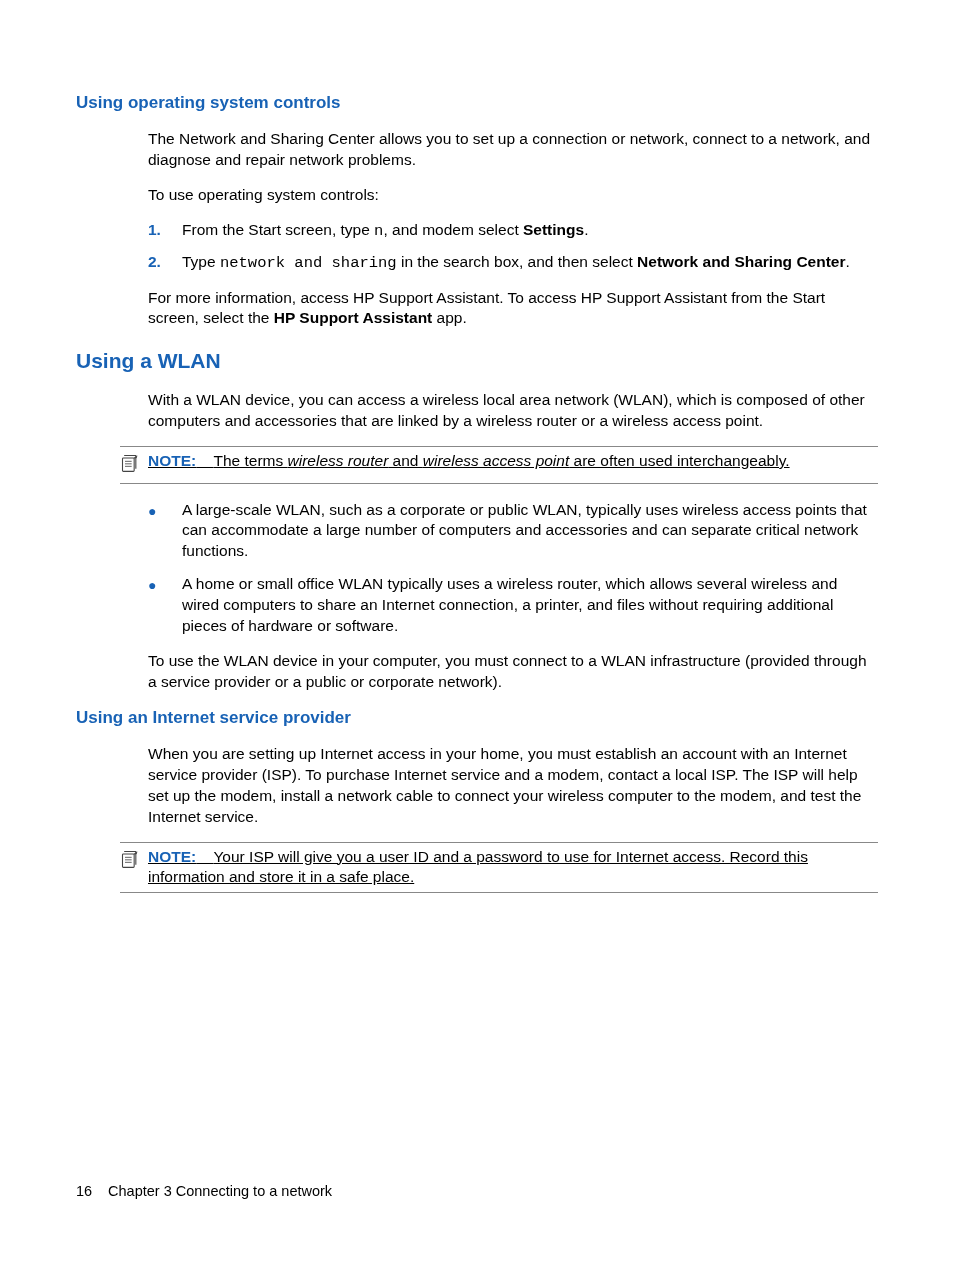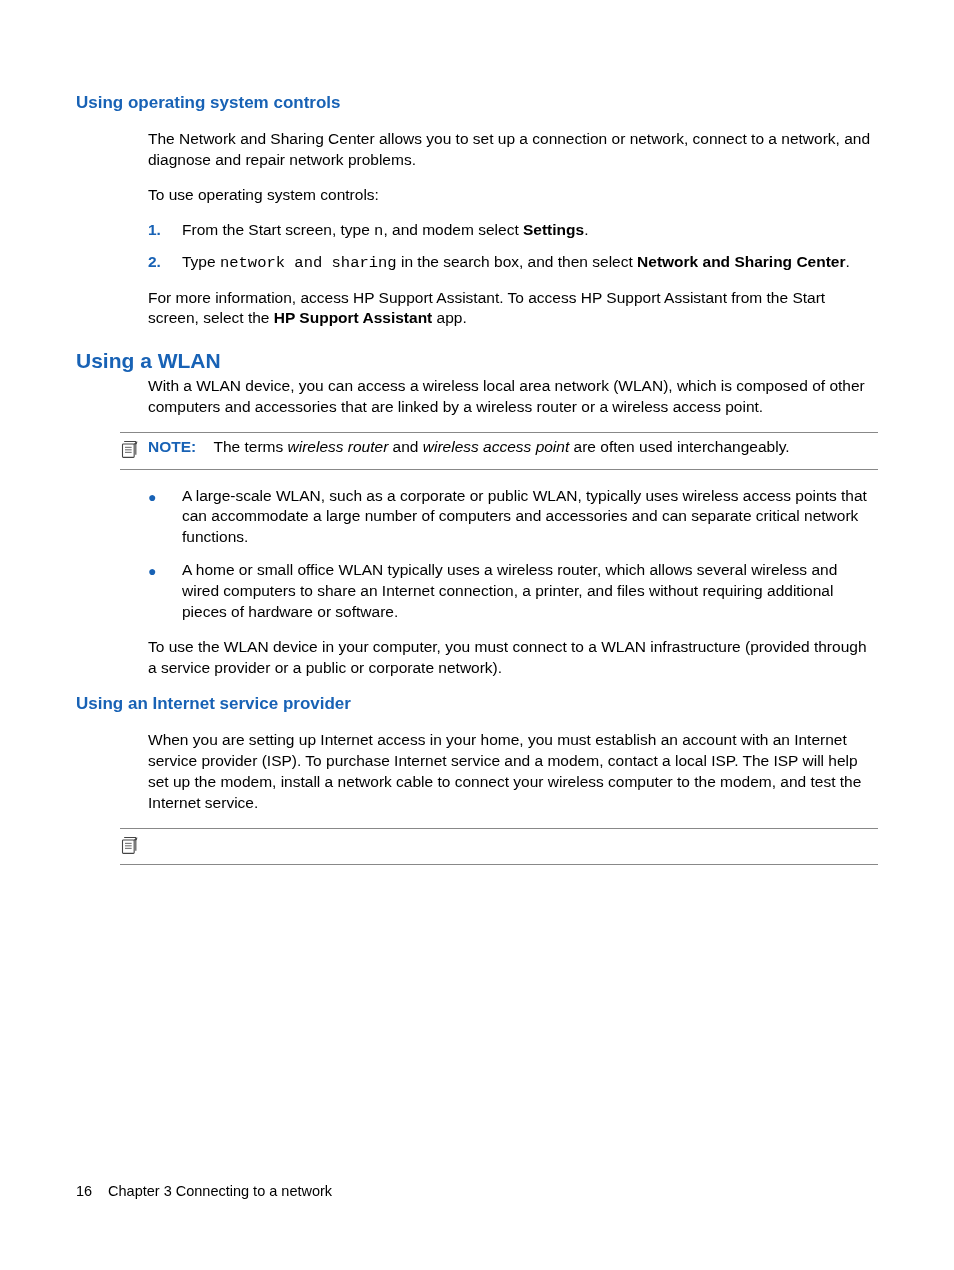--- a/index.html
+++ b/index.html
@@ -18,20 +18,21 @@
       color: #1862b5;
       font-weight: bold;
       font-size: 17px;
       margin-bottom: 14px;
     }
     .h2 {
       color: #1862b5;
       font-weight: bold;
       font-size: 21px;
       margin-top: 18px;
+      margin-bottom: 14px;
     }
     .body-indent {
       margin-left: 72px;
       margin-right: 0;
     }
     .para { margin-bottom: 14px; }
     .ol-row { display: flex; margin-bottom: 10px; }
     .ol-num { color: #1862b5; font-weight: bold; width: 34px; flex-shrink: 0; }
     .ol-content { flex: 1; }
     .mono { font-family: "Courier New", monospace; }
@@ -41,21 +42,21 @@
       margin-right: 0;
       border-top: 1px solid #888;
       border-bottom: 1px solid #888;
       padding: 4px 0 4px 0;
       margin-bottom: 16px;
       display: flex;
       align-items: flex-start;
       gap: 6px;
     }
     .note-icon { flex-shrink: 0; width: 22px; padding-top: 2px; }
-    .note-text { flex: 1; }
+    .note-text { flex: 1; text-decoration: underline; }
     .note-label { color: #1862b5; font-weight: bold; }
     .italic { font-style: italic; }
     .ul-row { display: flex; margin-bottom: 12px; margin-left: 72px; }
     .bullet { color: #1862b5; font-size: 14px; width: 34px; flex-shrink: 0; padding-top: 2px; }
     .ul-content { flex: 1; }
     .footer {
       position: absolute;
       bottom: 68px;
       left: 76px;
       font-size: 14.5px;
@@ -131,18 +132,22 @@
   <div class="note-icon">
     <svg viewBox="0 0 24 24" width="20" height="20">
       <rect x="3" y="6" width="14" height="16" rx="1" fill="none" stroke="#444" stroke-width="1.3"></rect>
       <path d="M5 3 h14 v16" fill="none" stroke="#444" stroke-width="1.3"></path>
       <path d="M17 5 l4 -2 l-1 3 l-3 1 z" fill="#444"></path>
       <line x1="6" y1="10" x2="14" y2="10" stroke="#444" stroke-width="1"></line>
       <line x1="6" y1="13" x2="14" y2="13" stroke="#444" stroke-width="1"></line>
       <line x1="6" y1="16" x2="14" y2="16" stroke="#444" stroke-width="1"></line>
     </svg>
   </div>
+  <div class="note-text">
+    <span class="note-label">NOTE:</span>
+    &nbsp;&nbsp;&nbsp;<span>Your ISP will give you a user ID and a password to use for Internet access. Record this information and store it in a safe place.</span>
+  </div>
 </div>
 
 <div class="footer">
   <span class="pg">16</span>
   <span>Chapter 3   Connecting to a network</span>
 </div>
 
 </body></html>

